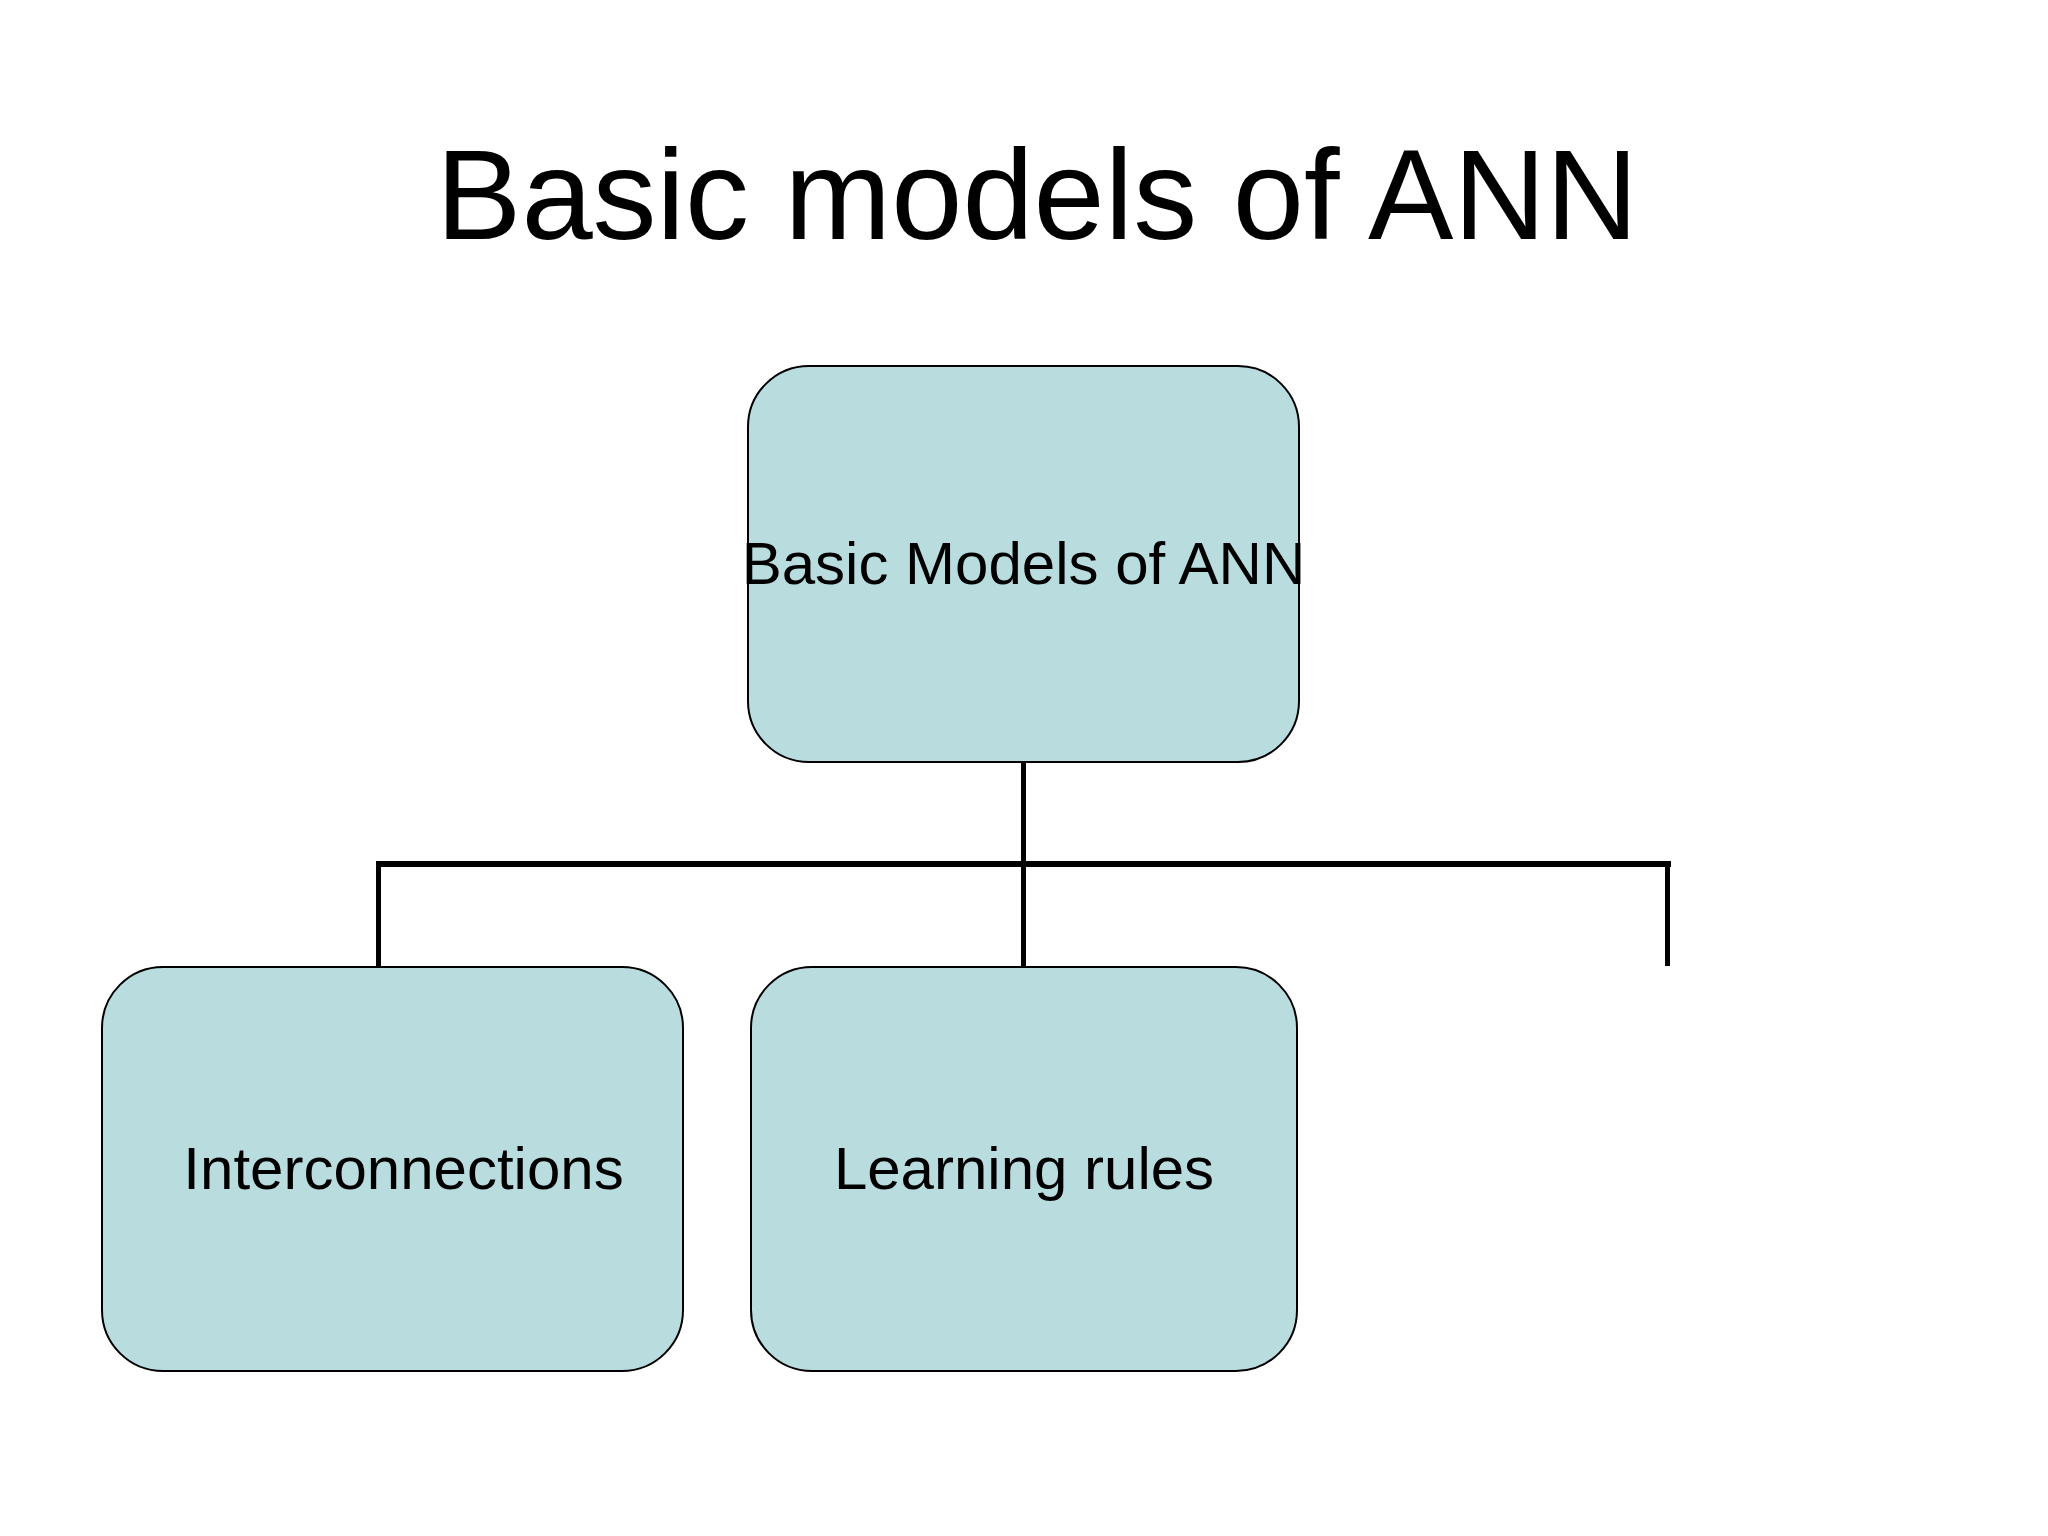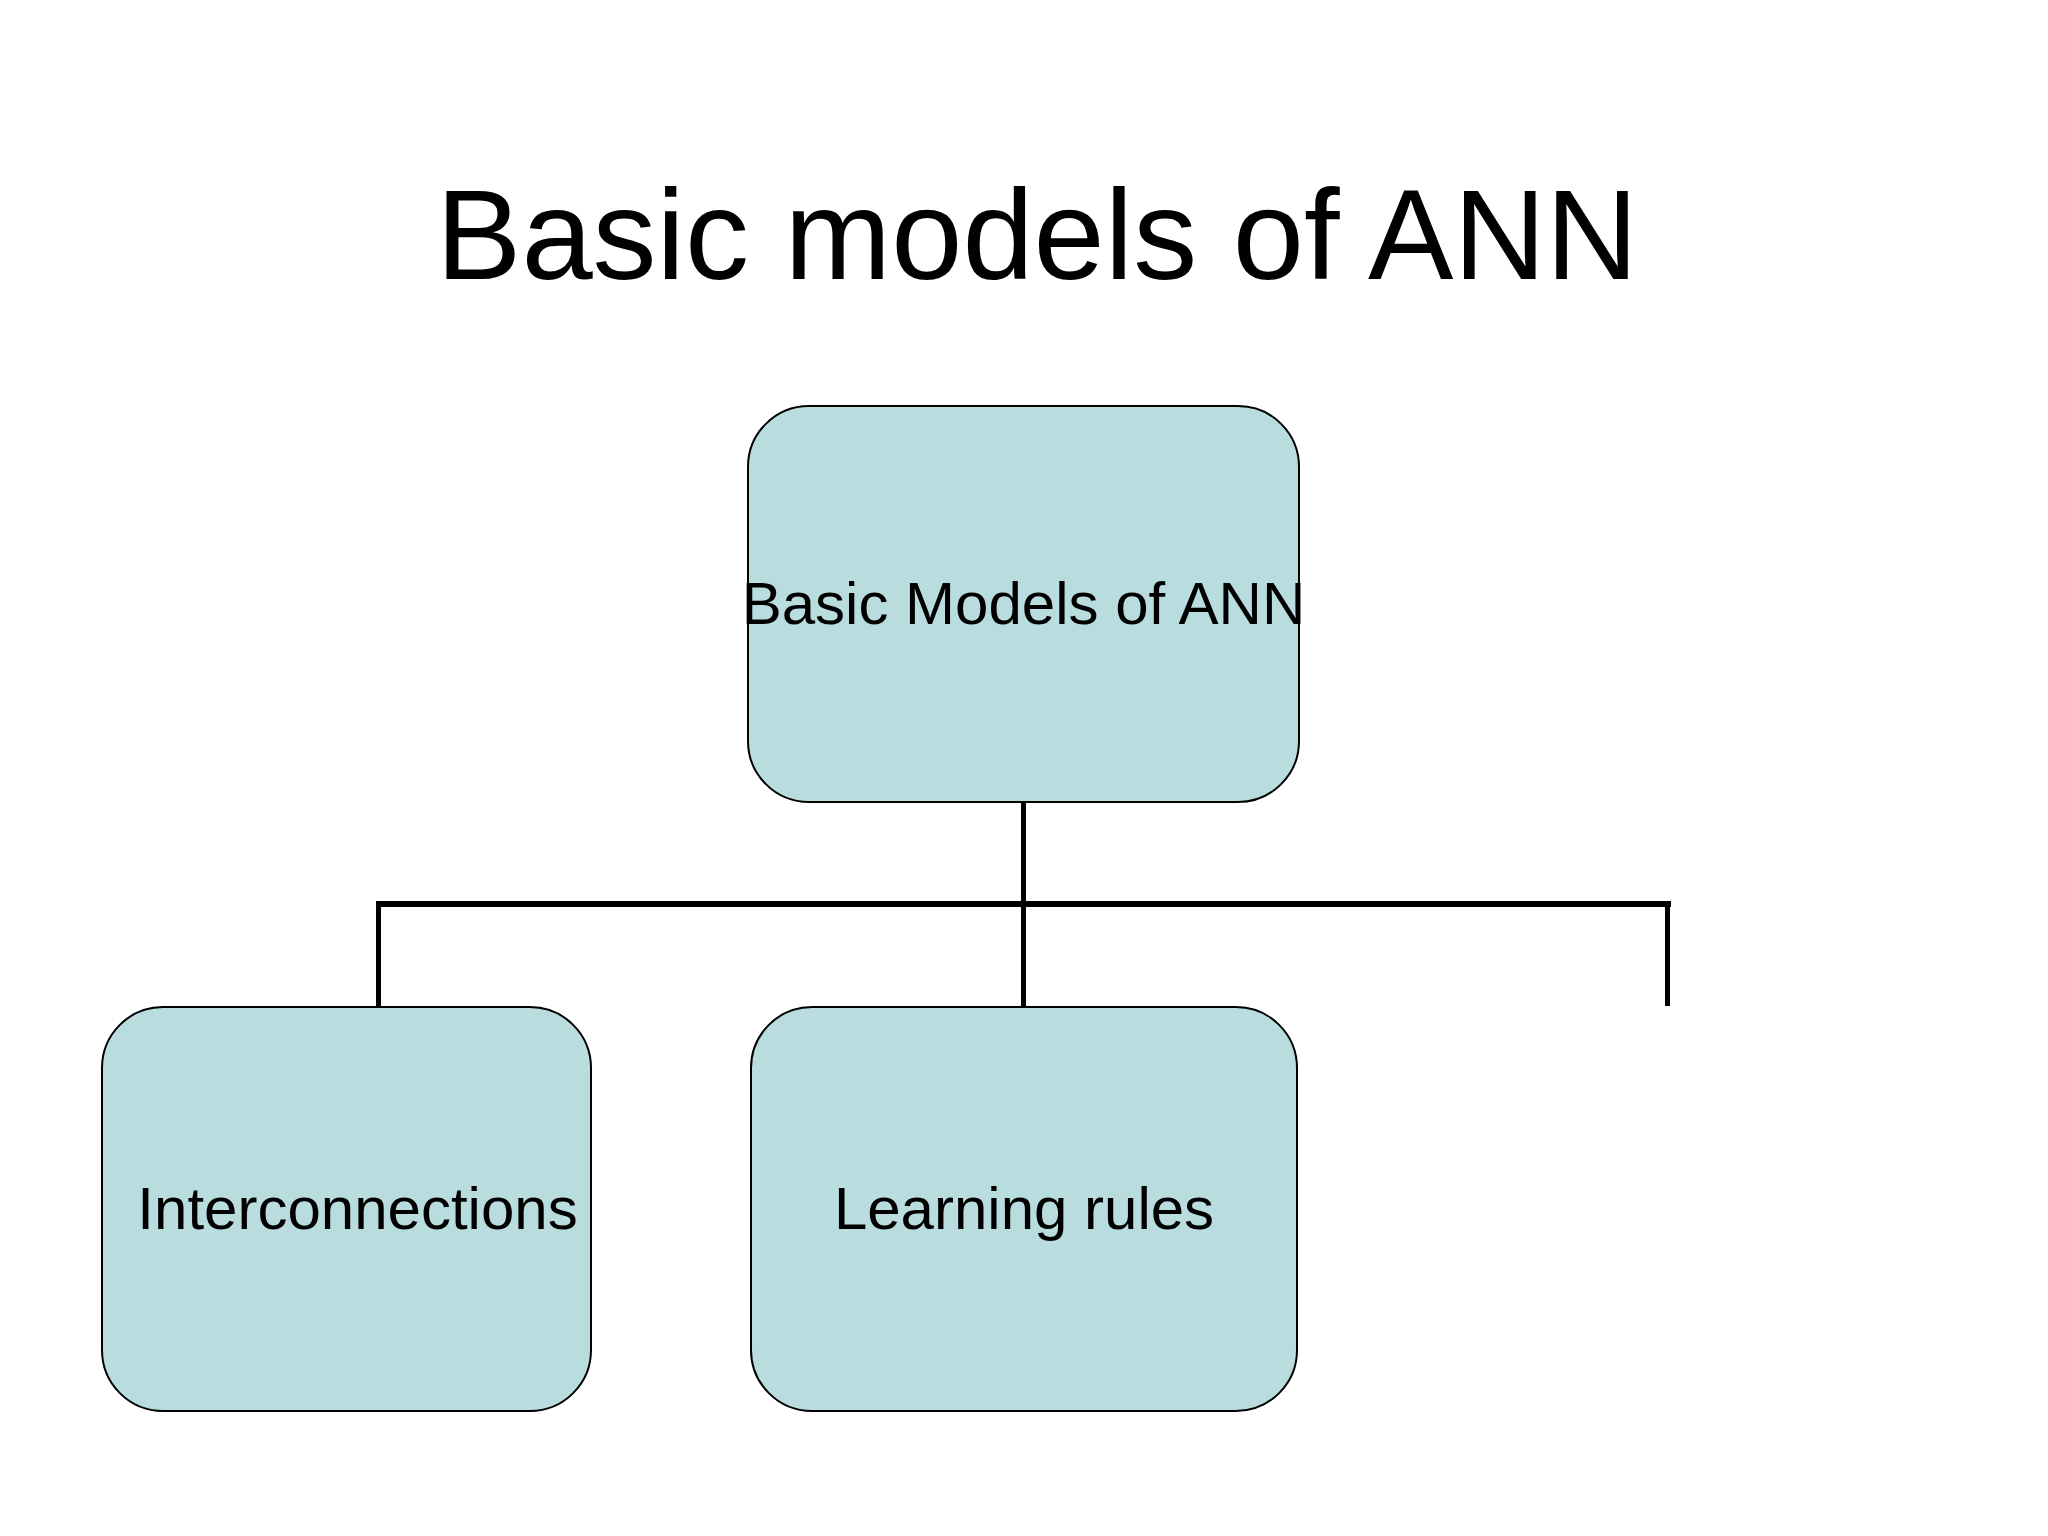--- a/index.html
+++ b/index.html
@@ -10,21 +10,20 @@
     width: 2048px;
     height: 1536px;
     background: var(--background, #ffffff);
     font-family: "Liberation Sans", sans-serif;
     position: relative;
   }
   .stage {
     position: absolute;
     inset: 0;
     overflow: hidden;
-    margin-top: 40px;
   }
   .slide-title {
     position: absolute;
     left: 436px;
     top: 131px;
     font-size: 128px;
     line-height: 1;
     color: var(--text, #000000);
     white-space: nowrap;
   }
@@ -38,21 +37,21 @@
     align-items: center;
     justify-content: center;
   }
   .node-label {
     font-size: 60px;
     line-height: 1.1;
     color: var(--text, #000000);
     white-space: nowrap;
   }
   #node-root { left: 747px;  top: 365px; width: 553px; height: 398px; }
-  #node-c0   { left: 101px;  top: 966px; width: 491px; height: 406px; padding-left: 22px; }
+  #node-c0   { left: 101px;  top: 966px; width: 583px; height: 406px; padding-left: 22px; }
   #node-c1   { left: 750px;  top: 966px; width: 548px; height: 406px; }
   #node-c2   { left: 1392px; top: 966px; width: 548px; height: 406px; }
   .connector {
     position: absolute;
     background: var(--connector, #000000);
   }
   #conn-stem  { left: 1021px; top: 763px; width: 5px;    height: 203px; }
   #conn-rail  { left: 376px;  top: 861px; width: 1295px; height: 6px;   }
   #conn-left  { left: 376px;  top: 861px; width: 5px;    height: 105px; }
   #conn-right { left: 1665px; top: 861px; width: 5px;    height: 105px; }

